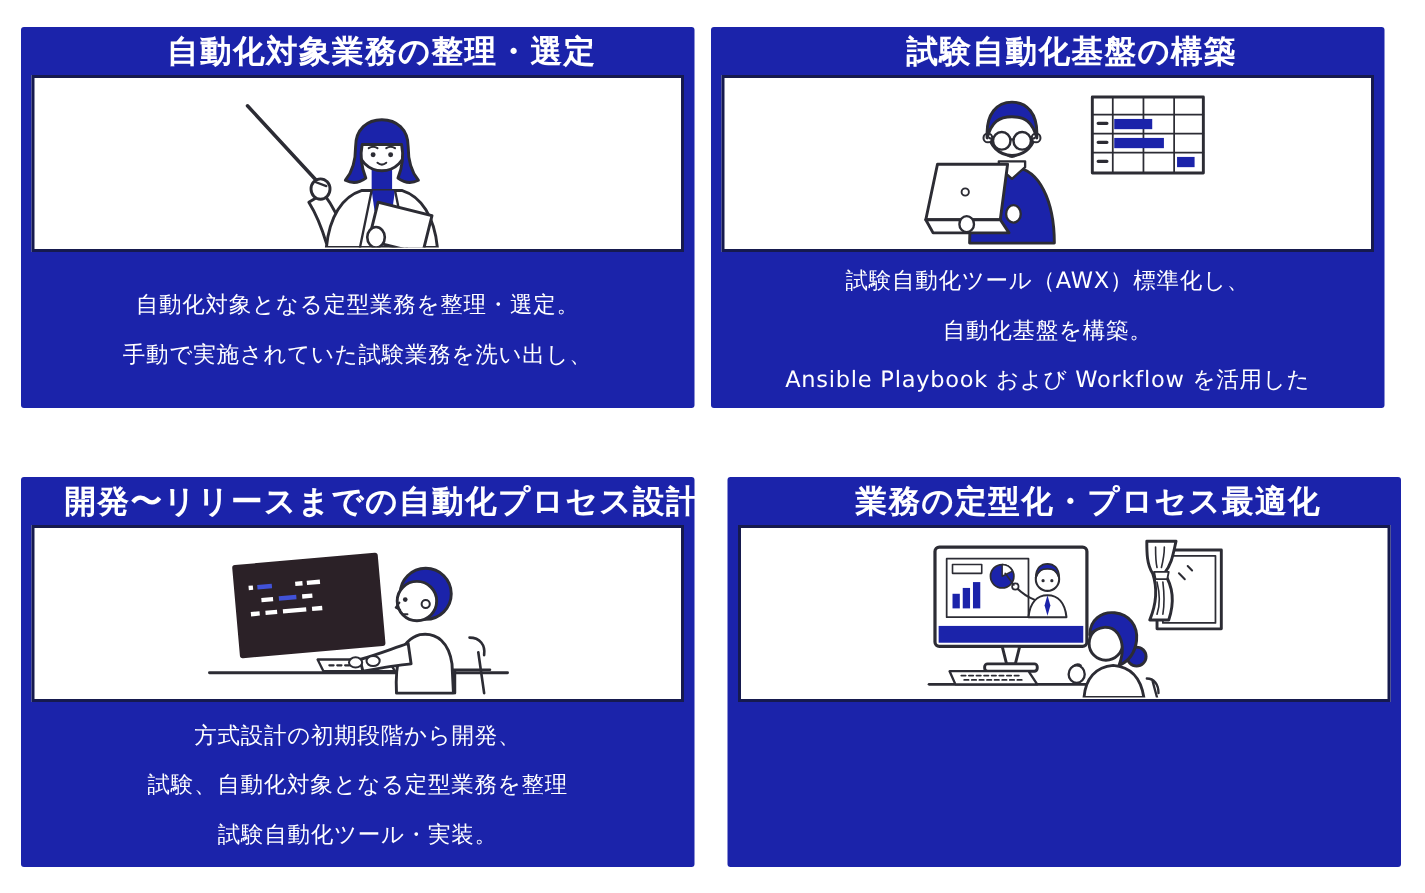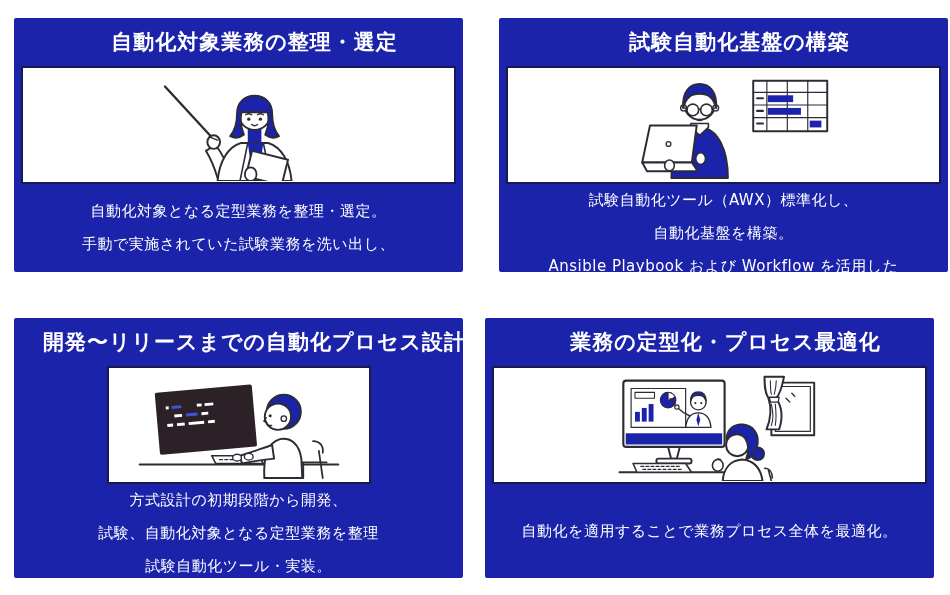--- a/index.html
+++ b/index.html
@@ -18,25 +18,25 @@
   }
   .card{
     position:absolute;
     width:449px;
     background:var(--card-blue,#1b23aa);
     display:flex;
     flex-direction:column;
     border-radius:2px;
   }
   #card-0{left:14px;top:18px;height:254px;}
-  #card-1{left:499px;top:18px;height:254px;}
-  #card-2{left:14px;top:318px;height:260px;align-items:center;}
+  #card-1{left:474px;top:18px;height:254px;}
+  #card-2{left:14px;top:318px;height:260px;}
   #card-3{left:485px;top:318px;height:260px;}
   .card-title{
-    height:48px;
+    height:32px;
     flex:none;
     display:flex;
     align-items:center;
     justify-content:center;
     color:#ffffff;
     font-weight:bold;
     font-size:21px;
     letter-spacing:1px;
     white-space:nowrap;
     margin-left:32px;
@@ -239,15 +239,14 @@
         <circle cx="174" cy="87" r="6.5" fill="#1b23aa"></circle>
         <circle cx="153" cy="78" r="11.5" fill="#ffffff"></circle>
         <path d="M 142,72 C 142,62 150,56 159,57 C 169,58 175,66 174,76 C 173,84 169,90 162,93 C 165,85 165,77 161,71 C 156,65 148,66 142,72 Z" fill="#1b23aa"></path>
         <path d="M 138,115 C 139,102 146,94 158,93 C 170,94 177,102 179,115 Z" fill="#ffffff"></path>
         <ellipse cx="133" cy="99" rx="5.5" ry="6" fill="#ffffff" stroke-width="1.6"></ellipse>
         <path d="M 130,94 q 3,-3 6,-1" fill="none" stroke-width="1.2"></path>
       </g>
     </svg>
   </div>
   <div class="card-desc">
-    <div class="line">自動化を適用することで業務プロセス全体を最適化。</div>
   </div>
 </section>
 
 </body></html>

